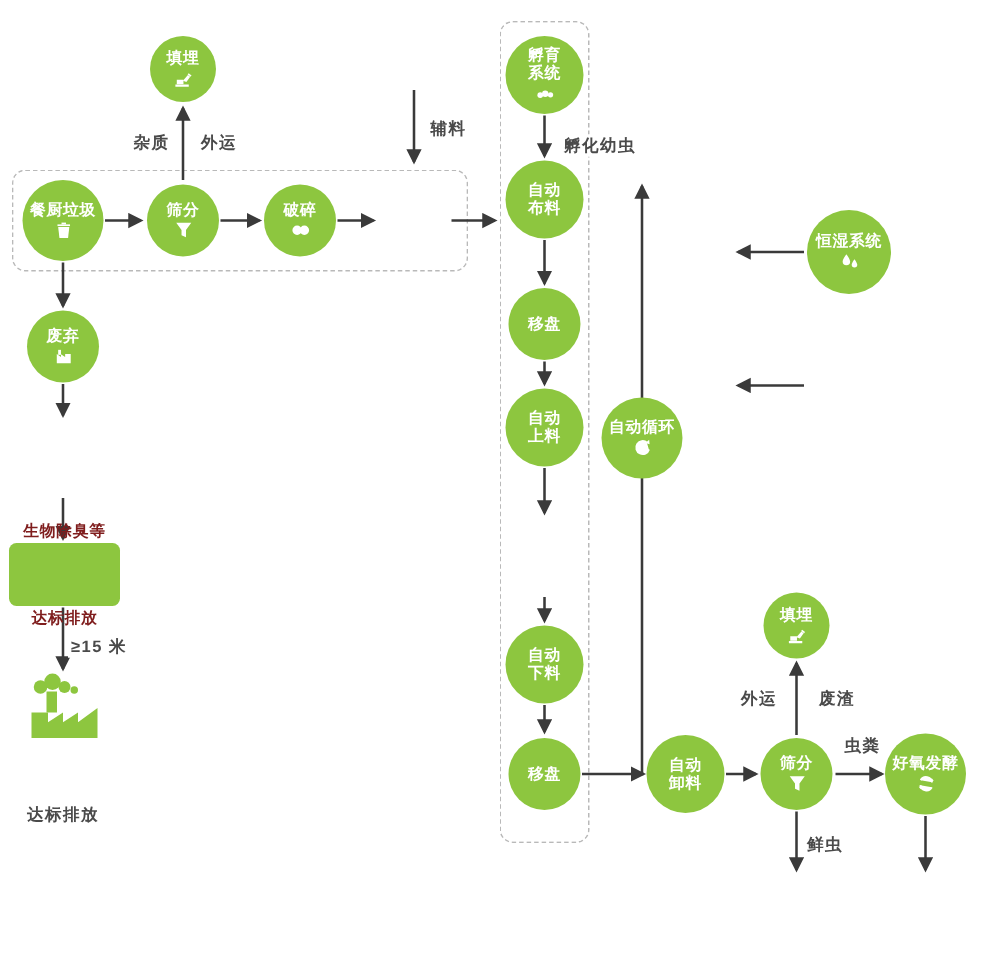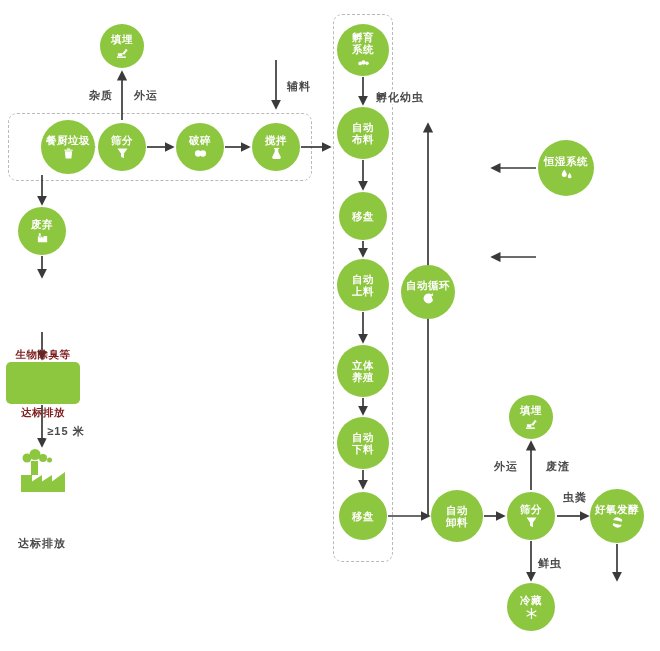--- a/index.html
+++ b/index.html
@@ -78,21 +78,21 @@
       <div class="ln">填埋</div>
       <div class="icn">
         <svg viewBox="0 0 14 14">
           <path d="M1 11.2h9.6v1.6H1z"></path>
           <path d="M2 7.8h4.8v3.2H2z"></path>
           <path d="M6.4 8.4 10 4.3l1.6 1.2-2.7 3.8z"></path>
           <path d="m10.5 3 2.1 1.6-.7 1-2.1-1.6z"></path>
         </svg>
       </div>
     </div>
-    <div class="node" style="left: 15px; top: 120px; width: 54px; height: 54px; margin-left: 26px;">
+    <div class="node" style="left: 15px; top: 120px; width: 54px; height: 54px;">
       <div class="ln">餐厨垃圾</div>
       <div class="icn">
         <svg viewBox="0 0 14 14">
           <path d="M3 4.6h8l-.9 7.9H3.9z"></path>
           <rect x="2.5" y="2.8" width="9" height="1.2"></rect>
           <rect x="5.4" y="1.5" width="3.2" height="1.3"></rect>
         </svg>
       </div>
     </div>
     <div class="node" style="left: 98px; top: 123px; width: 48px; height: 48px;">
@@ -105,29 +105,20 @@
     </div>
     <div class="node" style="left: 176px; top: 123px; width: 48px; height: 48px;">
       <div class="ln">破碎</div>
       <div class="icn">
         <svg viewBox="0 0 14 14" fill="none" stroke="#fff" stroke-width="1.6">
           <circle cx="4.4" cy="7" r="2.6"></circle>
           <circle cx="9.6" cy="7" r="2.6"></circle>
         </svg>
       </div>
     </div>
-    <div class="node" style="left: 252px; top: 123px; width: 48px; height: 48px;">
-      <div class="ln">搅拌</div>
-      <div class="icn">
-        <svg viewBox="0 0 14 14">
-          <path d="M5.1 1.6h3.8v3.5l2.6 5.4a1.6 1.6 0 0 1-1.4 2.3H3.9a1.6 1.6 0 0 1-1.4-2.3l2.6-5.4z"></path>
-          <rect x="4.1" y="1" width="5.8" height="1.1"></rect>
-        </svg>
-      </div>
-    </div>
     <div class="node" style="left: 18px; top: 207px; width: 48px; height: 48px;">
       <div class="ln">废弃</div>
       <div class="icn">
         <svg viewBox="0 0 14 14">
           <path d="M2 12V5.4l3 2.1v-2l3 2V5.4h4V12z"></path>
           <rect x="3" y="2.4" width="2" height="3.6"></rect>
         </svg>
       </div>
     </div>
     <div class="node" style="left: 337px; top: 24px; width: 52px; height: 52px;">
@@ -144,24 +135,20 @@
     <div class="node" style="left: 337px; top: 107px; width: 52px; height: 52px;">
       <div class="ln">自动</div>
       <div class="ln">布料</div>
     </div>
     <div class="node" style="left: 339px; top: 192px; width: 48px; height: 48px;">
       <div class="ln">移盘</div>
     </div>
     <div class="node" style="left: 337px; top: 259px; width: 52px; height: 52px;">
       <div class="ln">自动</div>
       <div class="ln">上料</div>
-    </div>
-    <div class="node" style="left: 337px; top: 345px; width: 52px; height: 52px;">
-      <div class="ln">立体</div>
-      <div class="ln">养殖</div>
     </div>
     <div class="node" style="left: 337px; top: 417px; width: 52px; height: 52px;">
       <div class="ln">自动</div>
       <div class="ln">下料</div>
     </div>
     <div class="node" style="left: 339px; top: 492px; width: 48px; height: 48px;">
       <div class="ln">移盘</div>
     </div>
     <div class="node" style="left: 401px; top: 265px; width: 54px; height: 54px;">
       <div class="ln">自动循环</div>
@@ -205,28 +192,20 @@
       </div>
     </div>
     <div class="node" style="left: 590px; top: 489px; width: 54px; height: 54px;">
       <div class="ln">好氧发酵</div>
       <div class="icn">
         <svg viewBox="0 0 14 14" fill="none" stroke="#fff" stroke-width="1.4">
           <path d="M3 4.4A4.4 4.4 0 0 1 11.2 6"></path>
           <path d="M11 9.6A4.4 4.4 0 0 1 2.8 8"></path>
           <path d="m12.4 4.8-2.6.4 1.2-2.2z" fill="#fff" stroke="none"></path>
           <path d="m1.6 9.2 2.6-.4L3 11z" fill="#fff" stroke="none"></path>
-        </svg>
-      </div>
-    </div>
-    <div class="node" style="left: 507px; top: 583px; width: 48px; height: 48px;">
-      <div class="ln">冷藏</div>
-      <div class="icn">
-        <svg viewBox="0 0 14 14" fill="none" stroke="#fff" stroke-width="1.3">
-          <path d="M7 1v12M1.8 4l10.4 6M12.2 4 1.8 10"></path>
         </svg>
       </div>
     </div>
     <div class="rect-node" style="left: 6px; top: 362px; width: 74px; height: 42px;">
       <div class="ln">生物除臭等</div>
       <div class="ln">达标排放</div>
     </div>
     <div class="flabel" style="left: 101px; top: 95px;">杂质</div>
     <div class="flabel" style="left: 146px; top: 95px;">外运</div>
     <div class="flabel" style="left: 299px; top: 86px;">辅料</div>

